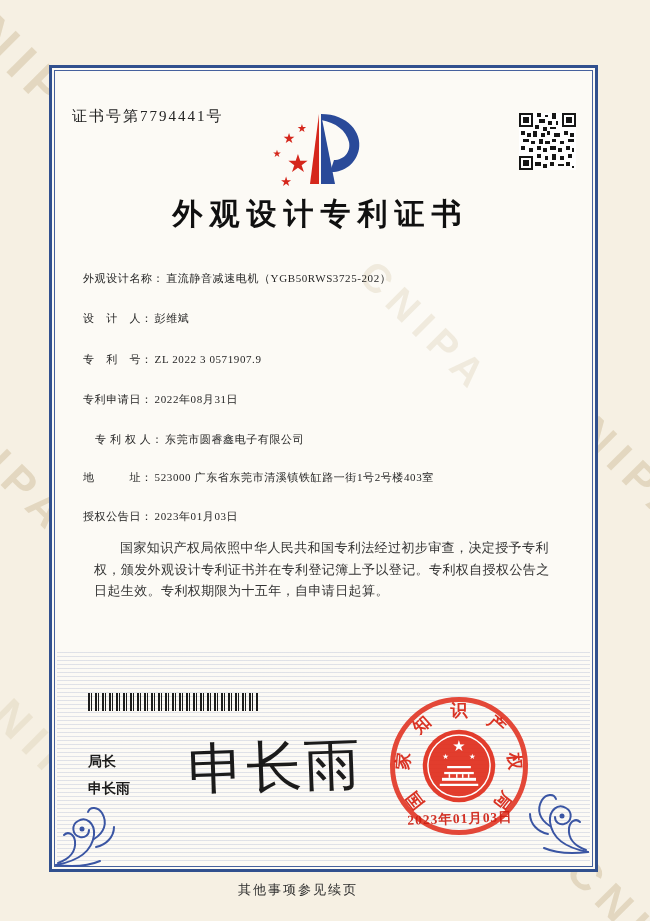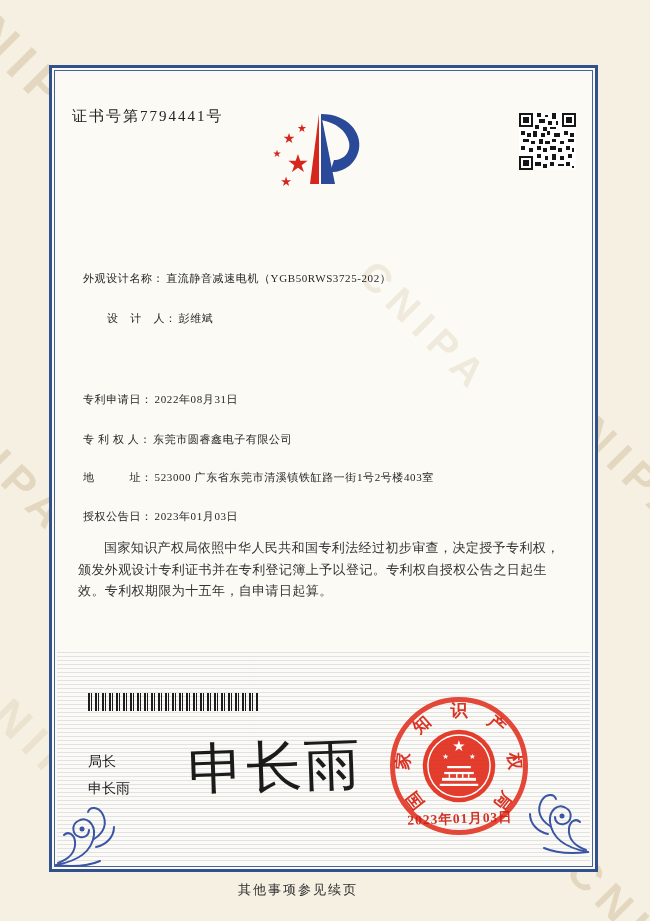--- a/index.html
+++ b/index.html
@@ -23,27 +23,27 @@
   .logo{position:absolute;left:262px;top:110px;width:104px;height:78px;z-index:4;}
   .qr{position:absolute;left:519px;top:113px;width:57px;height:57px;z-index:4;}
   .title{position:absolute;left:49px;top:194px;width:543px;text-align:center;font-size:30px;
          font-weight:bold;letter-spacing:7px;color:#101010;z-index:4;}
   
   .row{position:absolute;left:83px;width:490px;font-size:11px;color:#262626;z-index:4;
        letter-spacing:.6px;white-space:nowrap;}
   .row .lab{margin-right:2px;}
   .grant2{position:absolute;left:244px;top:0;}
   .paras{position:absolute;left:78px;top:537px;width:492px;z-index:4;}
-  .paras p{margin:0 0 6px;font-size:13px;line-height:1.66;text-indent:2em;color:#333;letter-spacing:.4px;}
+  .paras p{margin:0 16px 6px;font-size:13px;line-height:1.66;text-indent:2em;color:#333;letter-spacing:.4px;}
   
   .barcode{position:absolute;left:88px;top:693px;width:170px;height:18px;z-index:4;
        background:repeating-linear-gradient(90deg,#1c1c1c 0 2px,transparent 2px 3px,#1c1c1c 3px 4px,
        transparent 4px 7px,#1c1c1c 7px 9px,transparent 9px 10px,#1c1c1c 10px 11px,transparent 11px 14px);}
   .director{position:absolute;left:88px;top:748px;z-index:4;font-family:"Liberation Sans","DejaVu Sans",sans-serif;
-       font-size:14px;font-weight:normal;color:#1d1d1d;line-height:27px;}
+       font-size:14px;font-weight:bold;color:#1d1d1d;line-height:27px;}
   .signature{position:absolute;left:188px;top:730px;font-size:56px;color:#1b1b1b;z-index:4;
        transform:rotate(-2deg);font-family:"DejaVu Serif",serif;letter-spacing:2px;}
   
   .seal{position:absolute;left:390px;top:697px;width:138px;height:138px;box-sizing:border-box;
         border:5px solid rgba(224,47,30,.88);border-radius:50%;z-index:5;}
   .seal-emblem{position:absolute;left:50%;top:50%;width:74px;height:74px;transform:translate(-50%,-50%);}
   .seal-char{position:absolute;left:50%;top:50%;font-size:17px;font-weight:bold;color:rgba(216,40,24,.95);
         transform:translate(-50%,-50%) rotate(var(--a)) translateY(-56px);z-index:5;}
   .seal-date{position:absolute;left:382px;top:810px;width:156px;text-align:center;font-size:13.5px;
         font-weight:bold;color:rgba(206,32,18,.92);z-index:6;transform:rotate(-2deg);letter-spacing:1px;}
@@ -154,31 +154,35 @@
         <rect x="25" y="21" width="2" height="2"></rect>
       <rect x="8" y="25" width="3" height="2"></rect>
         <rect x="12" y="26" width="2" height="2"></rect>
         <rect x="16" y="25" width="2" height="2"></rect>
       <rect x="20" y="26" width="3" height="1"></rect>
         <rect x="24" y="25" width="2" height="2"></rect>
         <rect x="27" y="27" width="1" height="1"></rect>
     </g>
   </svg>
 
+  <div class="title">外观设计专利证书</div>
 
   <div class="row" style="top:271px;">
     <span class="lab">外观设计名称：</span><span>直流静音减速电机（YGB50RWS3725-202）</span>
   </div>
-  <div class="row" style="top:311px;margin-left:24px;">
+  <div class="row" style="top:311px;">
     <span class="lab">设　计　人：</span><span>彭维斌</span>
+  </div>
+  <div class="row" style="top:352px;">
+    <span class="lab">专　利　号：</span><span>ZL 2022 3 0571907.9</span>
   </div>
   <div class="row" style="top:392px;">
     <span class="lab">专利申请日：</span><span>2022年08月31日</span>
   </div>
-  <div class="row" style="top:432px;">
+  <div class="row" style="top:432px;margin-left:12px;">
     <span class="lab">专 利 权 人：</span><span>东莞市圆睿鑫电子有限公司</span>
   </div>
   <div class="row" style="top:470px;">
     <span class="lab">地　　　址：</span><span>523000 广东省东莞市清溪镇铁缸路一街1号2号楼403室</span>
   </div>
   <div class="row" style="top:509px;">
     <span><span class="lab">授权公告日：</span><span>2023年01月03日</span></span>
   </div>
 
   <div class="paras">

